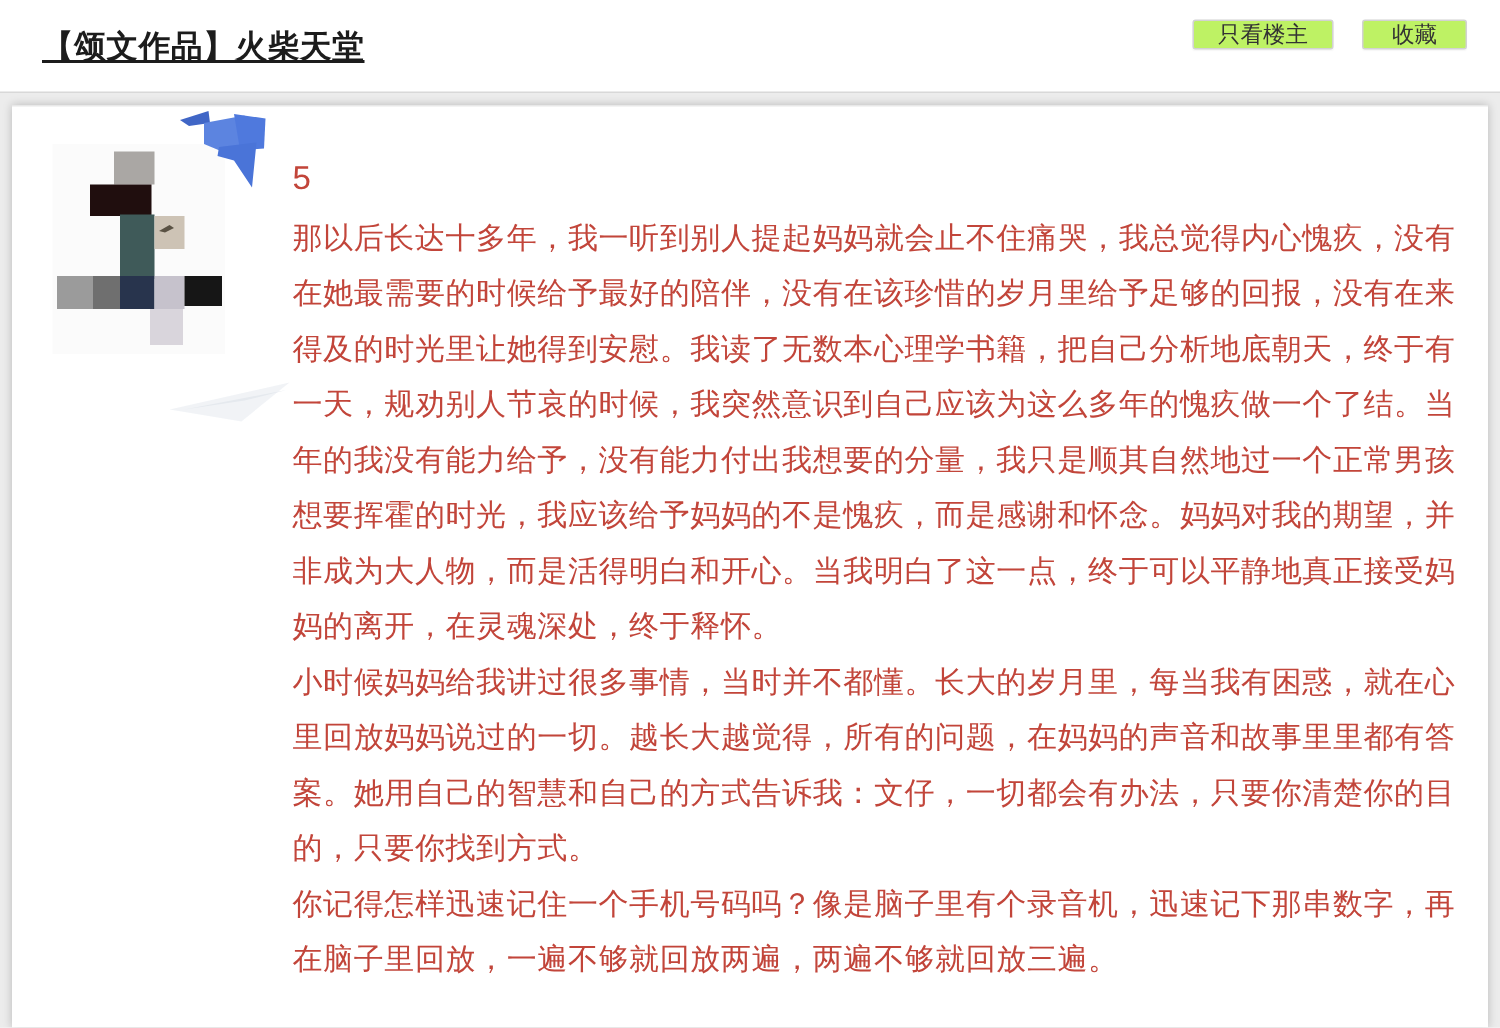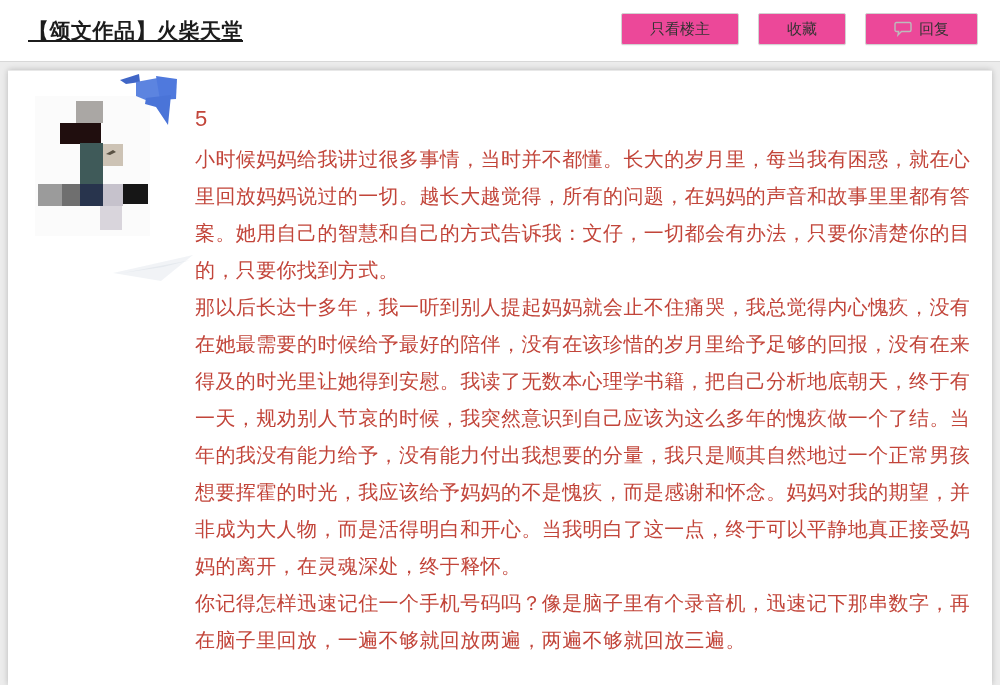--- a/index.html
+++ b/index.html
@@ -29,27 +29,27 @@
   }
   .topbar-actions {
     position: absolute;
     right: 22px;
     top: 13px;
     display: flex;
     gap: 19px;
   }
   .tb-btn {
     min-width: 70px;
-    height: 32px;
-    padding: 0 28px;
+    height: 20px;
+    padding: 0 16px;
     display: inline-flex;
     align-items: center;
     justify-content: center;
     gap: 6px;
-    background: #ec4899;
+    background: #bef264;
     border: 1px solid #d2d2d2;
     border-radius: 2px;
     box-shadow: 0 1px 1px rgba(0,0,0,0.04);
     font-size: 15px;
     color: #333333;
     cursor: pointer;
     white-space: nowrap;
   }
   .bubble-icon { display: inline-flex; }
 
@@ -100,28 +100,20 @@
 <div class="topbar">
   <div class="topbar-title">【颂文作品】火柴天堂</div>
 
   <div class="topbar-actions">
     <button class="tb-btn">
       <span>只看楼主</span>
     </button>
     <button class="tb-btn">
       <span>收藏</span>
     </button>
-    <button class="tb-btn">
-      <span class="bubble-icon">
-        <svg width="19" height="16" viewBox="0 0 19 16">
-          <path d="M2.5 1.5 h13 a1.5 1.5 0 0 1 1.5 1.5 v6 a1.5 1.5 0 0 1 -1.5 1.5 h-8 l-3.5 3.5 l0.6 -3.5 h-2.1 a1.5 1.5 0 0 1 -1.5 -1.5 v-6 a1.5 1.5 0 0 1 1.5 -1.5 z" fill="none" stroke="#bcbcbc" stroke-width="1.4"></path>
-        </svg>
-      </span>
-      <span>回复</span>
-    </button>
   </div>
 </div>
 
 <div class="card">
 
   <div class="left-col">
 
     <div class="avatar">
       <svg width="115" height="140" viewBox="0 0 115 140">
         <rect x="41" y="5" width="27" height="22" fill="#aaa7a4"></rect>
@@ -151,18 +143,18 @@
       <svg width="85" height="32" viewBox="0 0 85 32">
         <polygon points="0,22 80,4 48,30" fill="#eef1f5"></polygon>
         <polygon points="10,22 78,9 50,16" fill="#dfe4ea"></polygon>
       </svg>
     </div>
 
   </div>
 
   <div class="post-body">
     <div class="section-number">5</div>
+    <p>那以后长达十多年，我一听到别人提起妈妈就会止不住痛哭，我总觉得内心愧疚，没有在她最需要的时候给予最好的陪伴，没有在该珍惜的岁月里给予足够的回报，没有在来得及的时光里让她得到安慰。我读了无数本心理学书籍，把自己分析地底朝天，终于有一天，规劝别人节哀的时候，我突然意识到自己应该为这么多年的愧疚做一个了结。当年的我没有能力给予，没有能力付出我想要的分量，我只是顺其自然地过一个正常男孩想要挥霍的时光，我应该给予妈妈的不是愧疚，而是感谢和怀念。妈妈对我的期望，并非成为大人物，而是活得明白和开心。当我明白了这一点，终于可以平静地真正接受妈妈的离开，在灵魂深处，终于释怀。</p>
     <p>小时候妈妈给我讲过很多事情，当时并不都懂。长大的岁月里，每当我有困惑，就在心里回放妈妈说过的一切。越长大越觉得，所有的问题，在妈妈的声音和故事里里都有答案。她用自己的智慧和自己的方式告诉我：文仔，一切都会有办法，只要你清楚你的目的，只要你找到方式。</p>
-    <p>那以后长达十多年，我一听到别人提起妈妈就会止不住痛哭，我总觉得内心愧疚，没有在她最需要的时候给予最好的陪伴，没有在该珍惜的岁月里给予足够的回报，没有在来得及的时光里让她得到安慰。我读了无数本心理学书籍，把自己分析地底朝天，终于有一天，规劝别人节哀的时候，我突然意识到自己应该为这么多年的愧疚做一个了结。当年的我没有能力给予，没有能力付出我想要的分量，我只是顺其自然地过一个正常男孩想要挥霍的时光，我应该给予妈妈的不是愧疚，而是感谢和怀念。妈妈对我的期望，并非成为大人物，而是活得明白和开心。当我明白了这一点，终于可以平静地真正接受妈妈的离开，在灵魂深处，终于释怀。</p>
     <p>你记得怎样迅速记住一个手机号码吗？像是脑子里有个录音机，迅速记下那串数字，再在脑子里回放，一遍不够就回放两遍，两遍不够就回放三遍。</p>
   </div>
 
 </div>
 
 </body></html>

